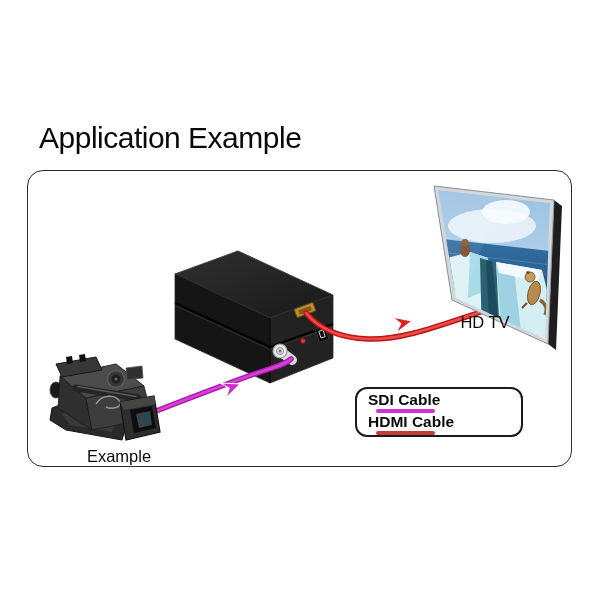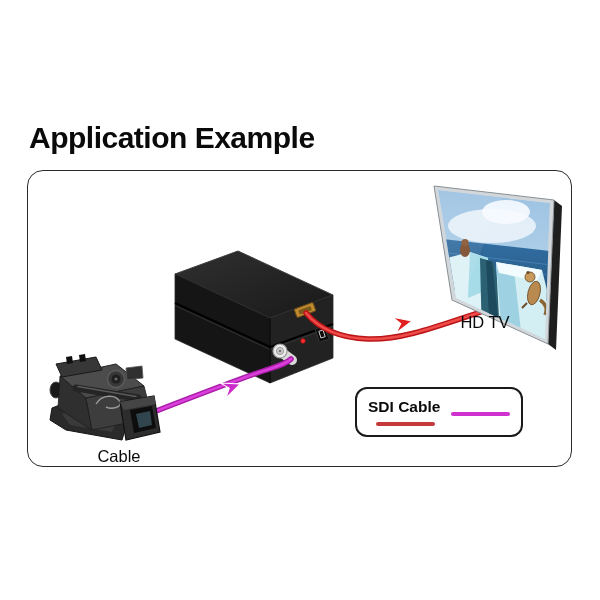--- a/index.html
+++ b/index.html
@@ -1,41 +1,41 @@
 <!DOCTYPE html>
 <html><head>
 <meta charset="utf-8">
 <style>
   html,body{margin:0;padding:0;}
   body{
     width:600px;height:600px;position:relative;background:#ffffff;
     font-family:"Liberation Sans", sans-serif;overflow:hidden;
   }
   .page-title{
-    position:absolute;left:29px;top:121px;
-    font-size:30px;font-weight:bold;color:#0a0a0a;letter-spacing:-0.5px;
+    position:absolute;left:39px;top:121px;
+    font-size:30px;font-weight:normal;color:#0a0a0a;letter-spacing:-0.5px;
   }
   .diagram-frame{
     position:absolute;left:27px;top:170px;width:543px;height:295px;
     border:1.5px solid #2b2b2b;border-radius:16px;background:#ffffff;
   }
   .diagram-svg{position:absolute;left:0;top:0;width:600px;height:600px;}
   .device-label{
     position:absolute;font-size:16.5px;font-weight:normal;color:#0a0a0a;
     text-align:center;
   }
   .label-camera{left:76px;top:447px;width:86px;}
   .label-tv{left:449px;top:313px;width:72px;}
   .legend-box{
     position:absolute;left:355px;top:387px;width:168px;height:50px;
     border:2px solid #1a1a1a;border-radius:12px;background:#ffffff;
     box-sizing:border-box;display:flex;flex-direction:column;
     justify-content:space-evenly;padding:2px 11px;
   }
-  .legend-row{display:flex;align-items:flex-end;justify-content:space-between;}
+  .legend-row{display:flex;align-items:flex-start;justify-content:space-between;flex-direction:column;}
   .legend-label{font-size:15.5px;font-weight:bold;color:#0a0a0a;white-space:nowrap;}
   .legend-swatch{width:59px;height:4px;border-radius:2px;flex:0 0 auto;margin-left:8px;}
 </style>
 </head>
 <body>
 
 <div class="page-title">Application Example</div>
 
 <div class="diagram-frame"></div>
 
@@ -165,24 +165,25 @@
         <circle cx="530" cy="277" r="5" fill="#c79a5c" stroke="#6b4a24" stroke-width="0.8"></circle>
         <circle cx="528" cy="272.5" r="1.6" fill="#6b4a24"></circle>
         <line x1="527" y1="303" x2="522" y2="308" stroke="#6b4a24" stroke-width="2"></line>
       </g>
 
       <polygon points="438,190 502,196 462,300 440,292" fill="#ffffff" opacity="0.08"></polygon>
     </g>
   </g>
 </svg>
 
-<div class="device-label label-camera">Cable</div>
+<div class="device-label label-camera">Example</div>
 <div class="device-label label-tv">HD TV</div>
 
 <div class="legend-box">
   <div class="legend-row">
     <span class="legend-label">SDI Cable</span>
     <span class="legend-swatch" style="background-color: rgb(207, 50, 207);"></span>
   </div>
   <div class="legend-row">
+    <span class="legend-label">HDMI Cable</span>
     <span class="legend-swatch" style="background-color: rgb(196, 58, 58);"></span>
   </div>
 </div>
 
 </body></html>

